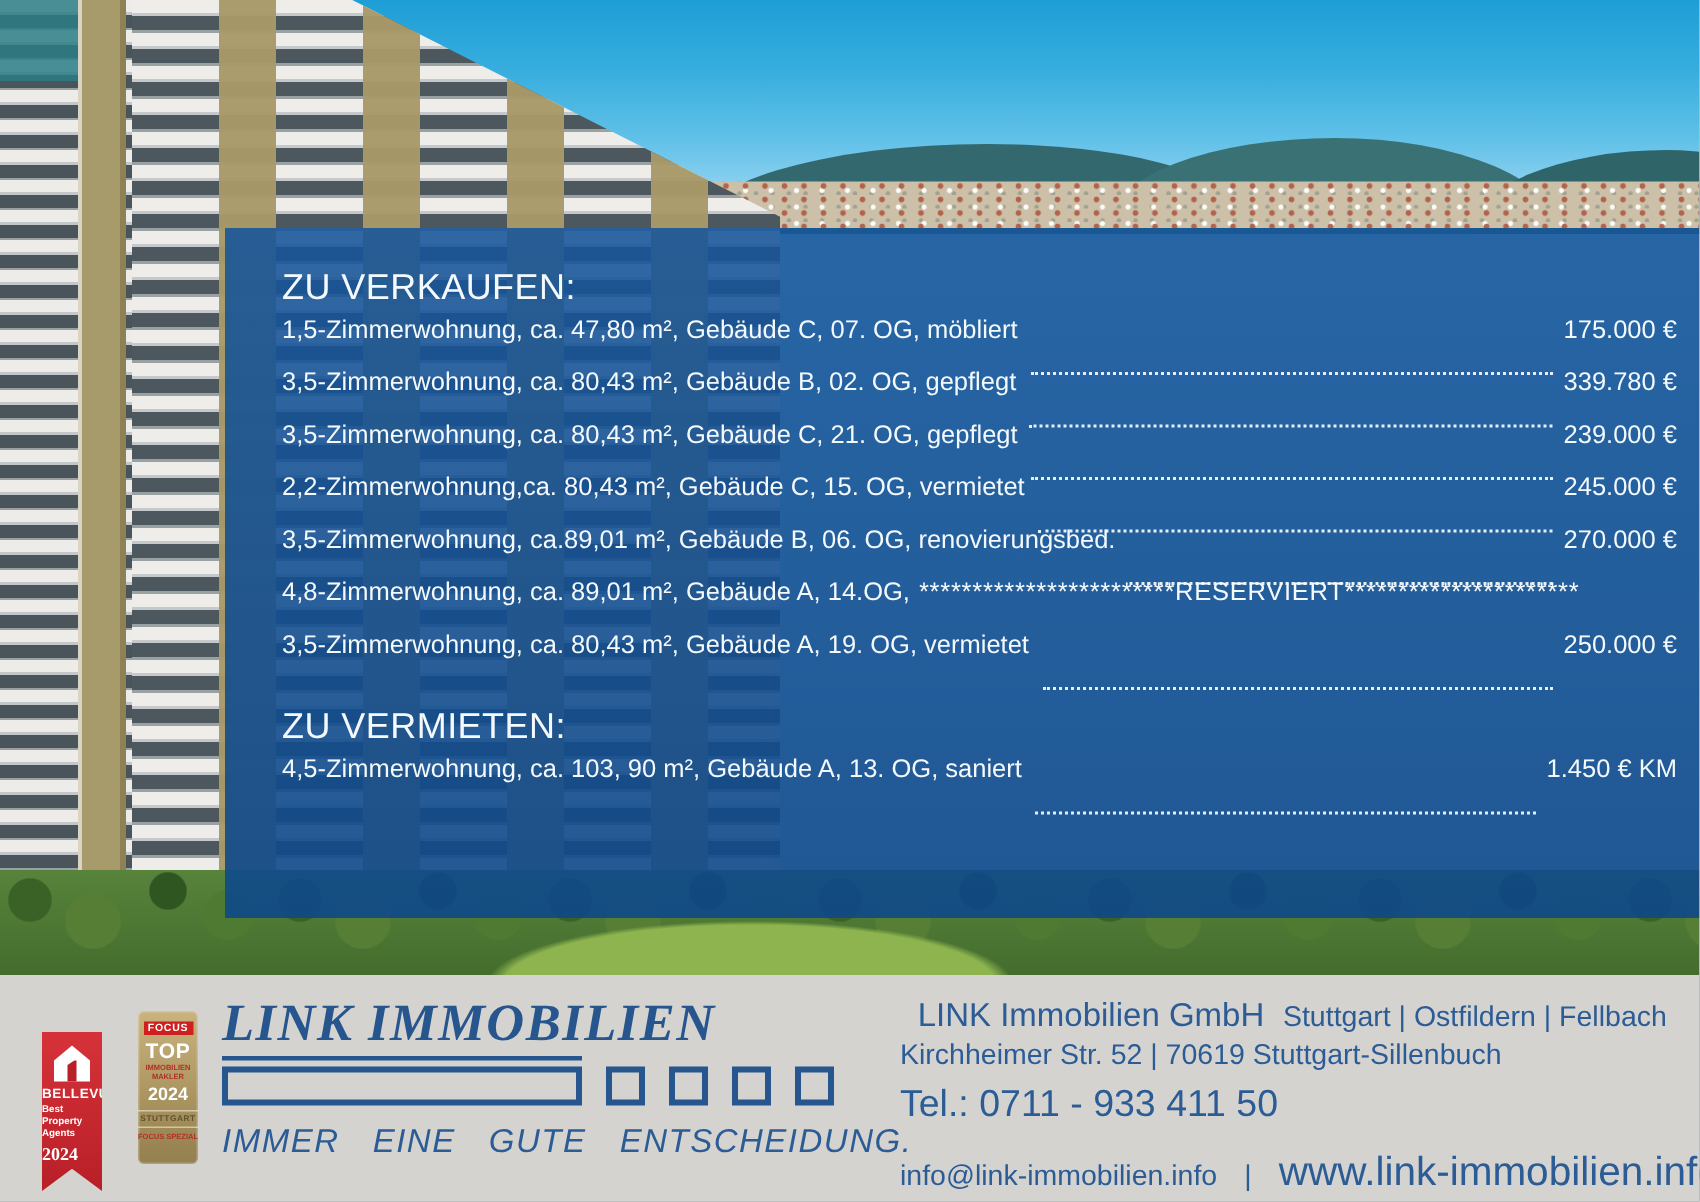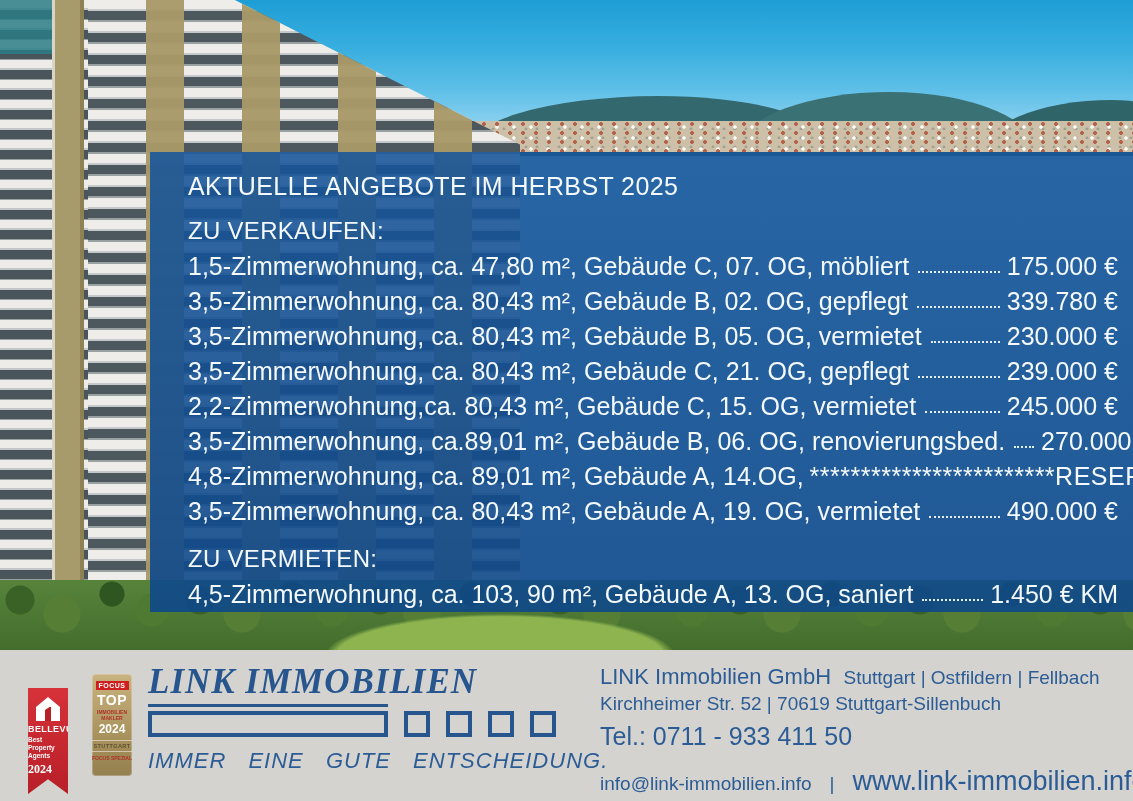--- a/index.html
+++ b/index.html
@@ -44,21 +44,21 @@
   .lawn{position:absolute;left:300px;bottom:0;width:400px;height:42px;
     background:radial-gradient(ellipse at 50% 115%,#8db44f 0 58%,transparent 62%);}
 
   
   .panel{position:absolute;left:150px;top:152px;right:0;height:460px;
     background:linear-gradient(180deg,rgba(22,85,154,.88) 0%,rgba(14,72,137,.9) 100%);
     color:#f4f9fd;padding:10px 15px 0 38px;}
   .panel-title{font-size:25px;letter-spacing:.4px;margin:10px 0 0;font-weight:400;}
   .section-heading{font-size:24px;letter-spacing:.3px;margin:16px 0 4px;font-weight:400;}
   .rows{display:block;}
-  .row{height:35px;display:flex;align-items:center;font-size:25px;white-space:nowrap;}
+  .row{height:35px;display:flex;font-size:17px;white-space:nowrap;}
   .row .desc{flex:0 0 auto;}
   .row .leader{flex:1 1 auto;border-bottom:2.5px dotted rgba(240,247,252,.95);
     margin:0 7px 0 9px;transform:translateY(5px);min-width:20px;}
   .row .price{flex:0 0 auto;}
   .row .reserved{flex:0 0 auto;margin-left:6px;letter-spacing:.5px;overflow:hidden;}
 
   
   .footer{position:absolute;left:0;top:650px;width:1133px;height:151px;background:#d4d3d0;}
   
   .bellevue{position:absolute;left:28px;top:38px;width:40px;height:106px;text-align:left;color:#fff;
@@ -85,21 +85,21 @@
     letter-spacing:1px;color:#27568e;white-space:nowrap;}
   .logo-bar-row{display:flex;margin-top:5px;height:33px;}
   .bar-col{width:240px;display:flex;flex-direction:column;}
   .bar-col .underline{height:3px;background:#27568e;}
   .bar-col .rect{margin-top:4px;flex:1;border:4px solid #27568e;}
   .squares{display:flex;gap:16px;margin-left:16px;align-items:flex-end;}
   .squares .sq{width:26px;height:26px;border:4px solid #27568e;}
   .tagline{margin-top:11px;font-size:22px;color:#2c5c95;letter-spacing:1px;word-spacing:15px;white-space:nowrap;}
   
   .contact{position:absolute;left:600px;top:14px;right:10px;color:#2c5c95;}
-  .c-line1{white-space:nowrap;}
+  .c-line1{white-space:nowrap;text-align:center;}
   .c-company{font-size:22px;}
   .c-cities{font-size:19px;margin-left:8px;}
   .c-address{font-size:19px;margin-top:3px;}
   .c-phone{font-size:25px;margin-top:7px;}
   .c-line4{margin-top:15px;display:flex;align-items:baseline;white-space:nowrap;}
   .c-email{font-size:19px;}
   .c-sep{font-size:19px;margin:0 18px;}
   .c-web{font-size:27px;}
 </style>
 </head>
@@ -112,46 +112,39 @@
     <div class="hill h2"></div>
     <div class="hill h3"></div>
     <div class="town"></div>
     <div class="tower"></div>
     <div class="slab"></div>
     <div class="trees"></div>
     <div class="lawn"></div>
   </div>
 
   <div class="panel">
-    <div class="panel-title">AKTUELLE ANGEBOTE IM HERBST 2025</div>
 
     <div>
       <div class="section-heading">ZU VERKAUFEN:</div>
       <div class="rows">
 
           <div class="row">
             <span class="desc">1,5-Zimmerwohnung, ca. 47,80 m², Gebäude C,  07. OG, möbliert</span>
             <span class="leader"></span>
 
             <span class="price">175.000 €</span>
           </div>
 
           <div class="row">
             <span class="desc">3,5-Zimmerwohnung, ca. 80,43 m², Gebäude B,  02. OG, gepflegt</span>
             <span class="leader"></span>
 
             <span class="price">339.780 €</span>
           </div>
 
-          <div class="row">
-            <span class="desc">3,5-Zimmerwohnung, ca. 80,43 m², Gebäude B, 05. OG, vermietet</span>
-            <span class="leader"></span>
-
-            <span class="price">230.000 €</span>
-          </div>
 
           <div class="row">
             <span class="desc">3,5-Zimmerwohnung, ca. 80,43 m², Gebäude C,  21. OG, gepflegt</span>
             <span class="leader"></span>
 
             <span class="price">239.000 €</span>
           </div>
 
           <div class="row">
             <span class="desc">2,2-Zimmerwohnung,ca. 80,43 m², Gebäude C, 15. OG, vermietet</span>
@@ -171,21 +164,21 @@
             <span class="desc">4,8-Zimmerwohnung, ca. 89,01 m², Gebäude A, 14.OG,</span>
 
             <span class="reserved">************************RESERVIERT**********************</span>
 
           </div>
 
           <div class="row">
             <span class="desc">3,5-Zimmerwohnung, ca. 80,43 m², Gebäude A, 19. OG, vermietet</span>
             <span class="leader"></span>
 
-            <span class="price">490.000 €</span>
+            <span class="price">250.000 €</span>
           </div>
         </div>
     </div>
 
     <div>
       <div class="section-heading">ZU VERMIETEN:</div>
       <div class="rows">
 
           <div class="row">
             <span class="desc">4,5-Zimmerwohnung, ca. 103, 90 m², Gebäude A, 13. OG, saniert</span>

